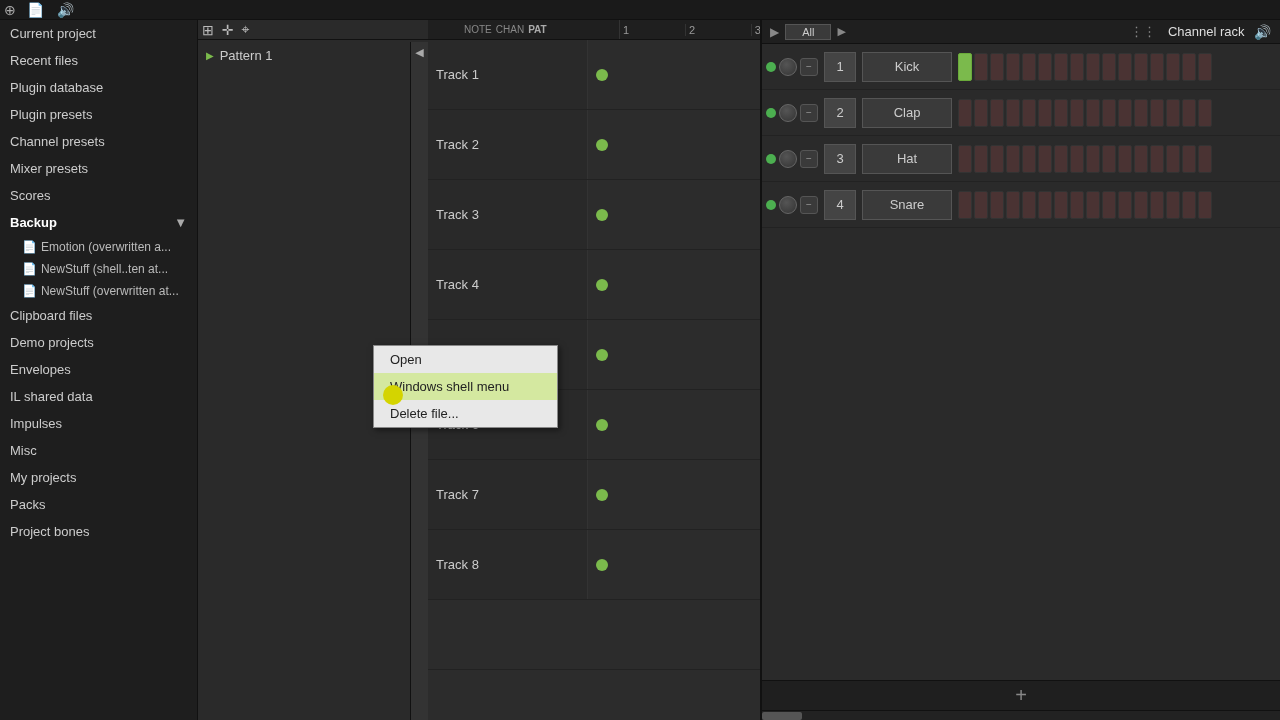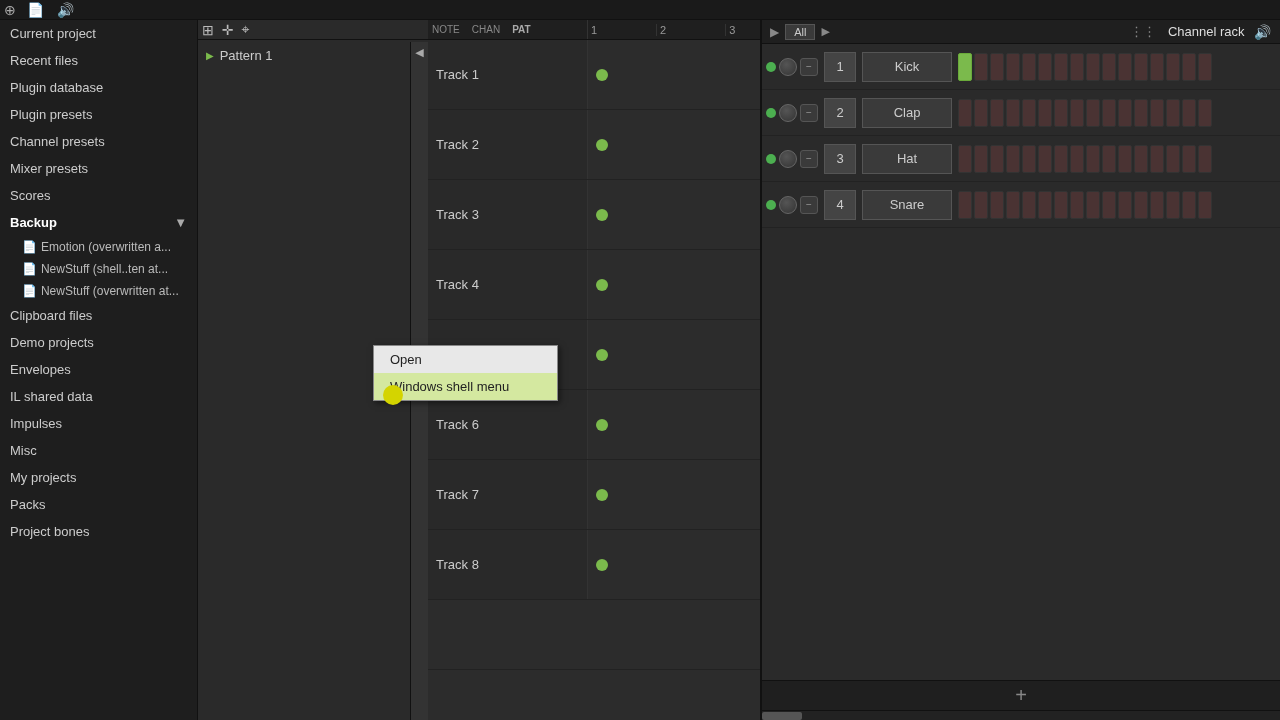--- a/index.html
+++ b/index.html
@@ -138,21 +138,22 @@
 
     .song-ruler .left-space {
       width: 160px;
       border-right: 1px solid #333;
       height: 100%;
       display: flex;
       align-items: center;
       padding: 0 4px;
       font-size: 11px;
       color: #999;
-      gap: 12px;
+      gap: 4px;
+      margin-left: 32px;
     }
 
     .ruler-numbers {
       flex: 1;
       display: flex;
       align-items: center;
       padding: 0;
     }
 
     .ruler-num {
@@ -505,20 +506,21 @@
     <div class="pattern-list">
       <div class="pattern-item">
         <span class="play-btn">▶</span>
         <span>Pattern 1</span>
       </div>
     </div>
 
     <div class="context-menu">
       <div class="context-menu-item">Open</div>
       <div class="context-menu-item highlighted">Windows shell menu</div>
+      <div class="context-menu-item">Delete file...</div>
     </div>
 
     <div class="cursor-indicator"></div>
 
     <div style="position:absolute; right:0; top:22px; width:18px; background:#333; border-left:1px solid #111; bottom:0; display:flex; align-items:flex-start; justify-content:center; padding-top:4px; cursor:pointer;">
       <span style="color:#aaa; font-size:11px;">◀</span>
     </div>
   </div>
 
   <div class="right-area">
@@ -624,21 +626,21 @@
           </div>
         </div>
       </div>
     </div>
 
     <div class="channel-rack-container">
 
       <div class="channel-rack-header">
         <span style="color:#888; font-size:12px;">▶</span>
         <div class="channel-rack-controls">
-          <span style="background:#3a3a3a; padding:1px 8px; font-size:11px; color:#ccc; border:1px solid #555; cursor:pointer;">All</span>
+          <span style="background:#3a3a3a; padding:1px 16px; font-size:11px; color:#ccc; border:1px solid #555; cursor:pointer;">All</span>
           <span style="color:#888; font-size:11px;">▶</span>
         </div>
         <span style="flex:1;"></span>
         <span style="color:#888; margin-right:6px;">⋮⋮</span>
         <span style="color:#ddd; font-size:13px;">Channel rack</span>
         <span style="color:#888; margin-left:4px; font-size:14px;">🔊</span>
       </div>
 
       <div class="channel-list">
 

